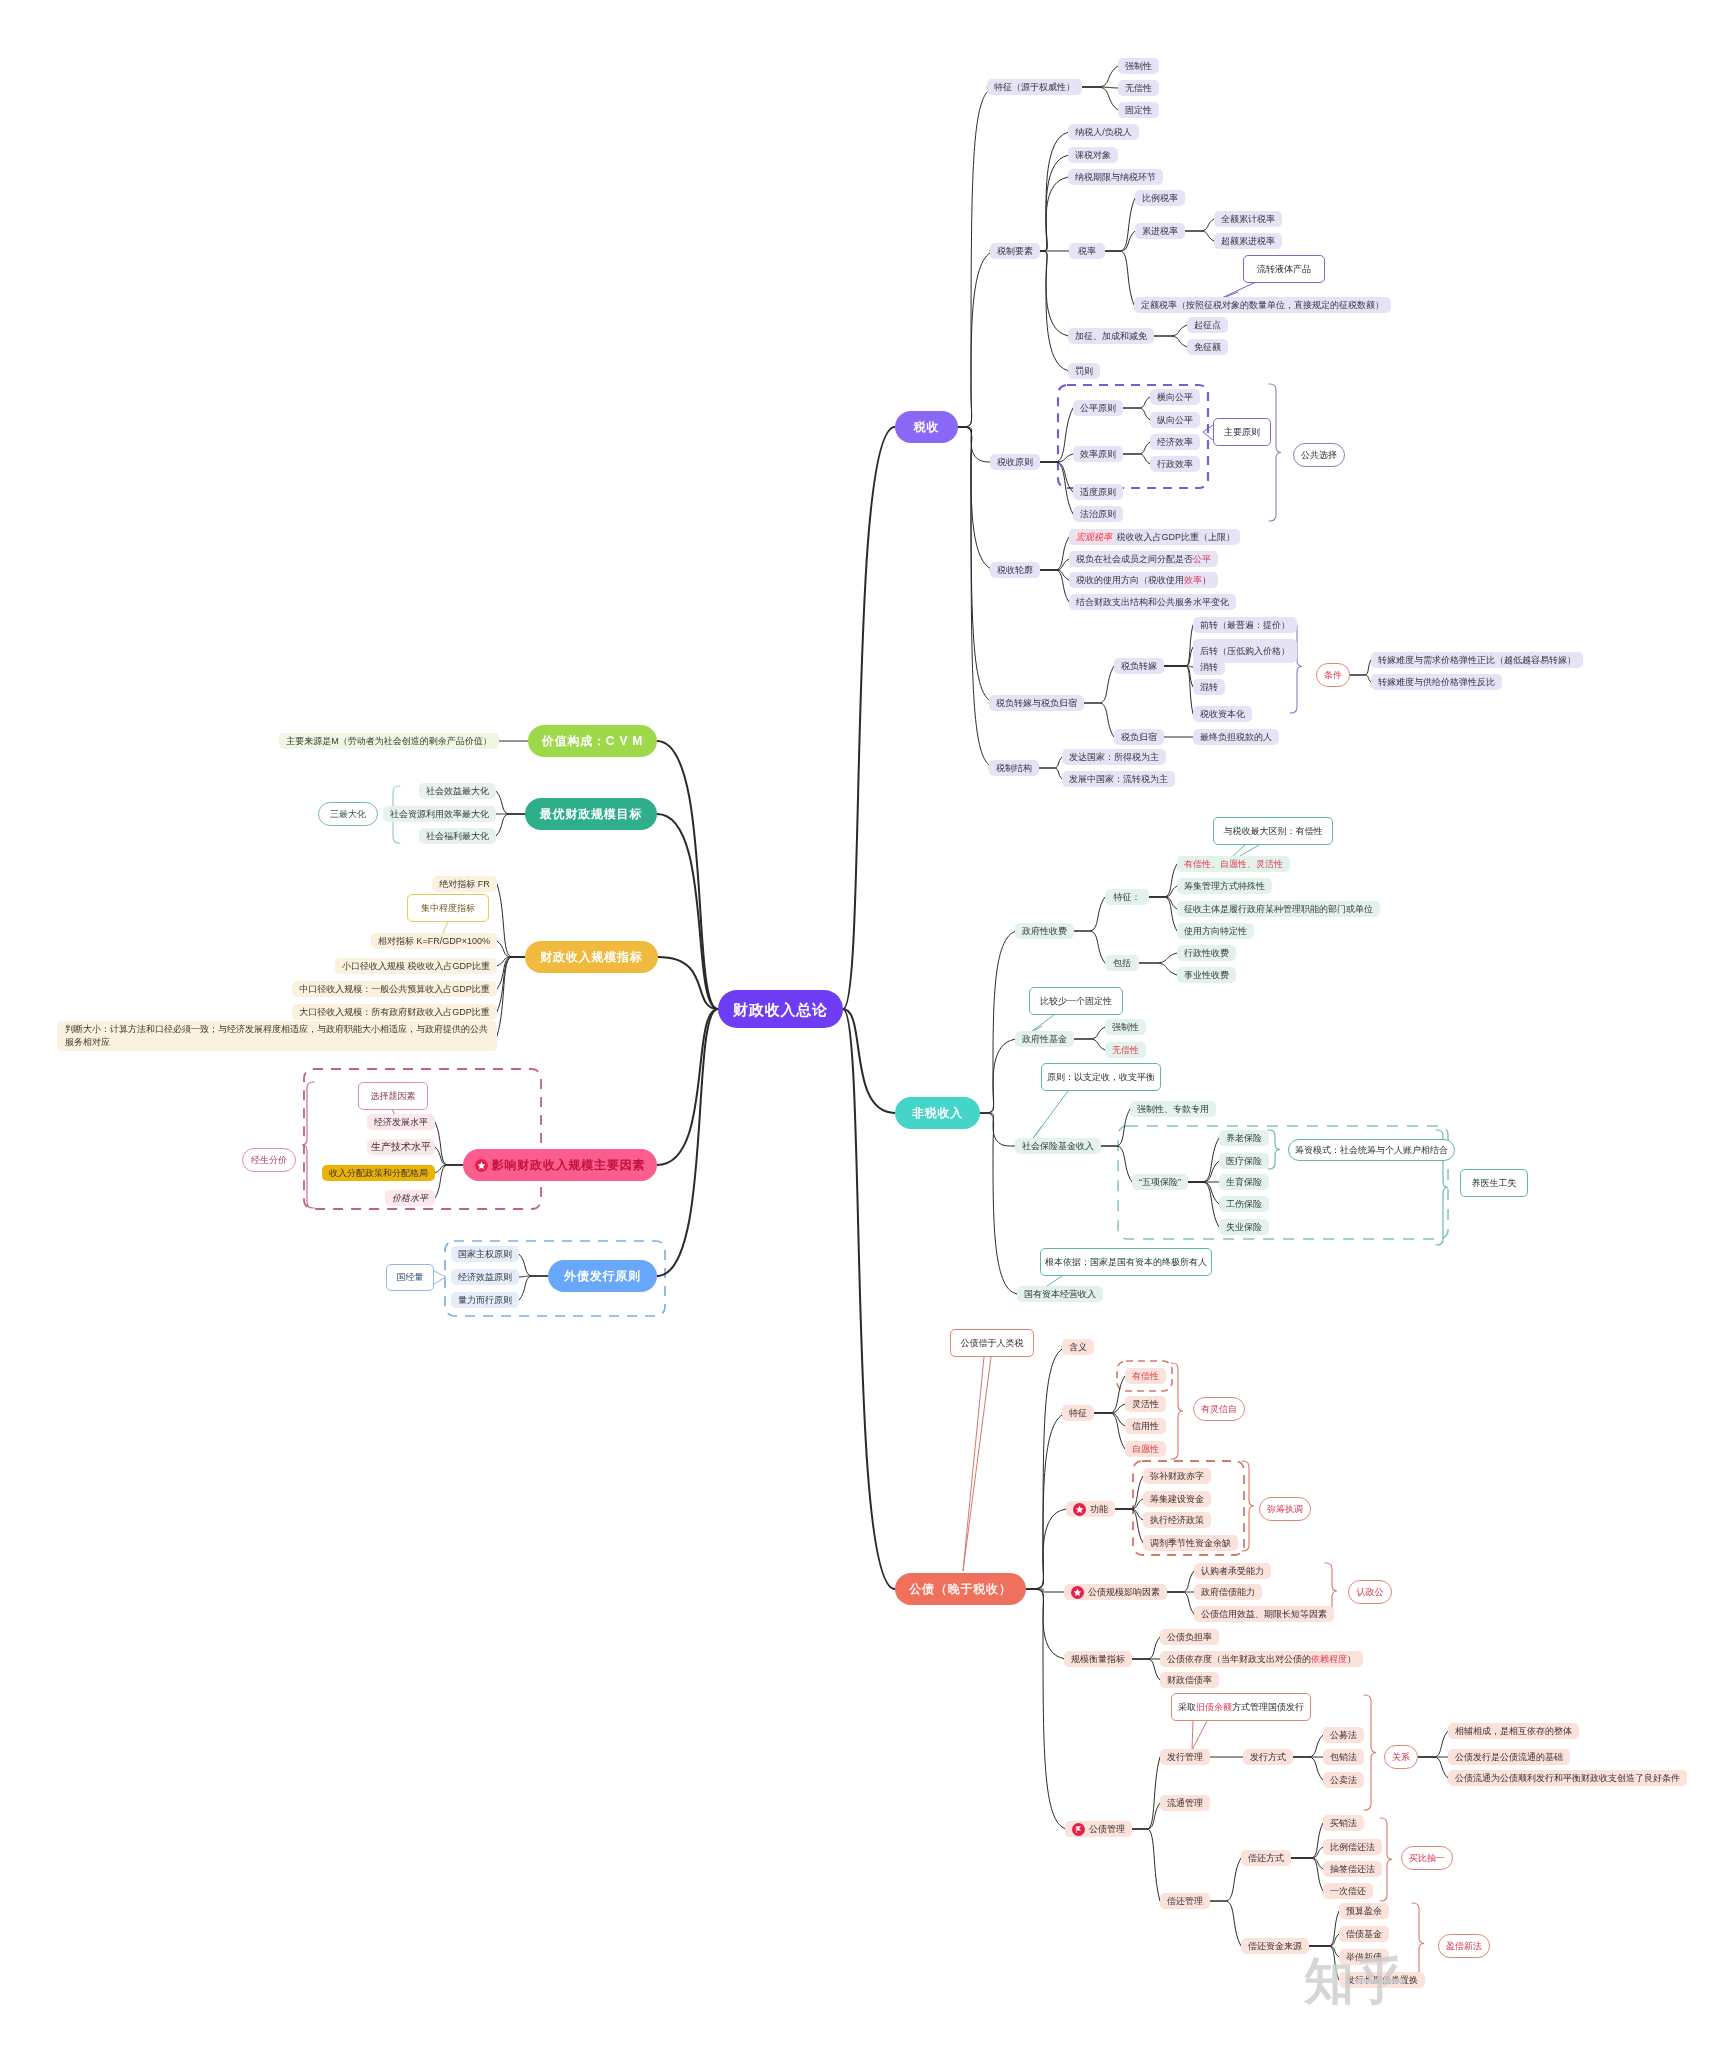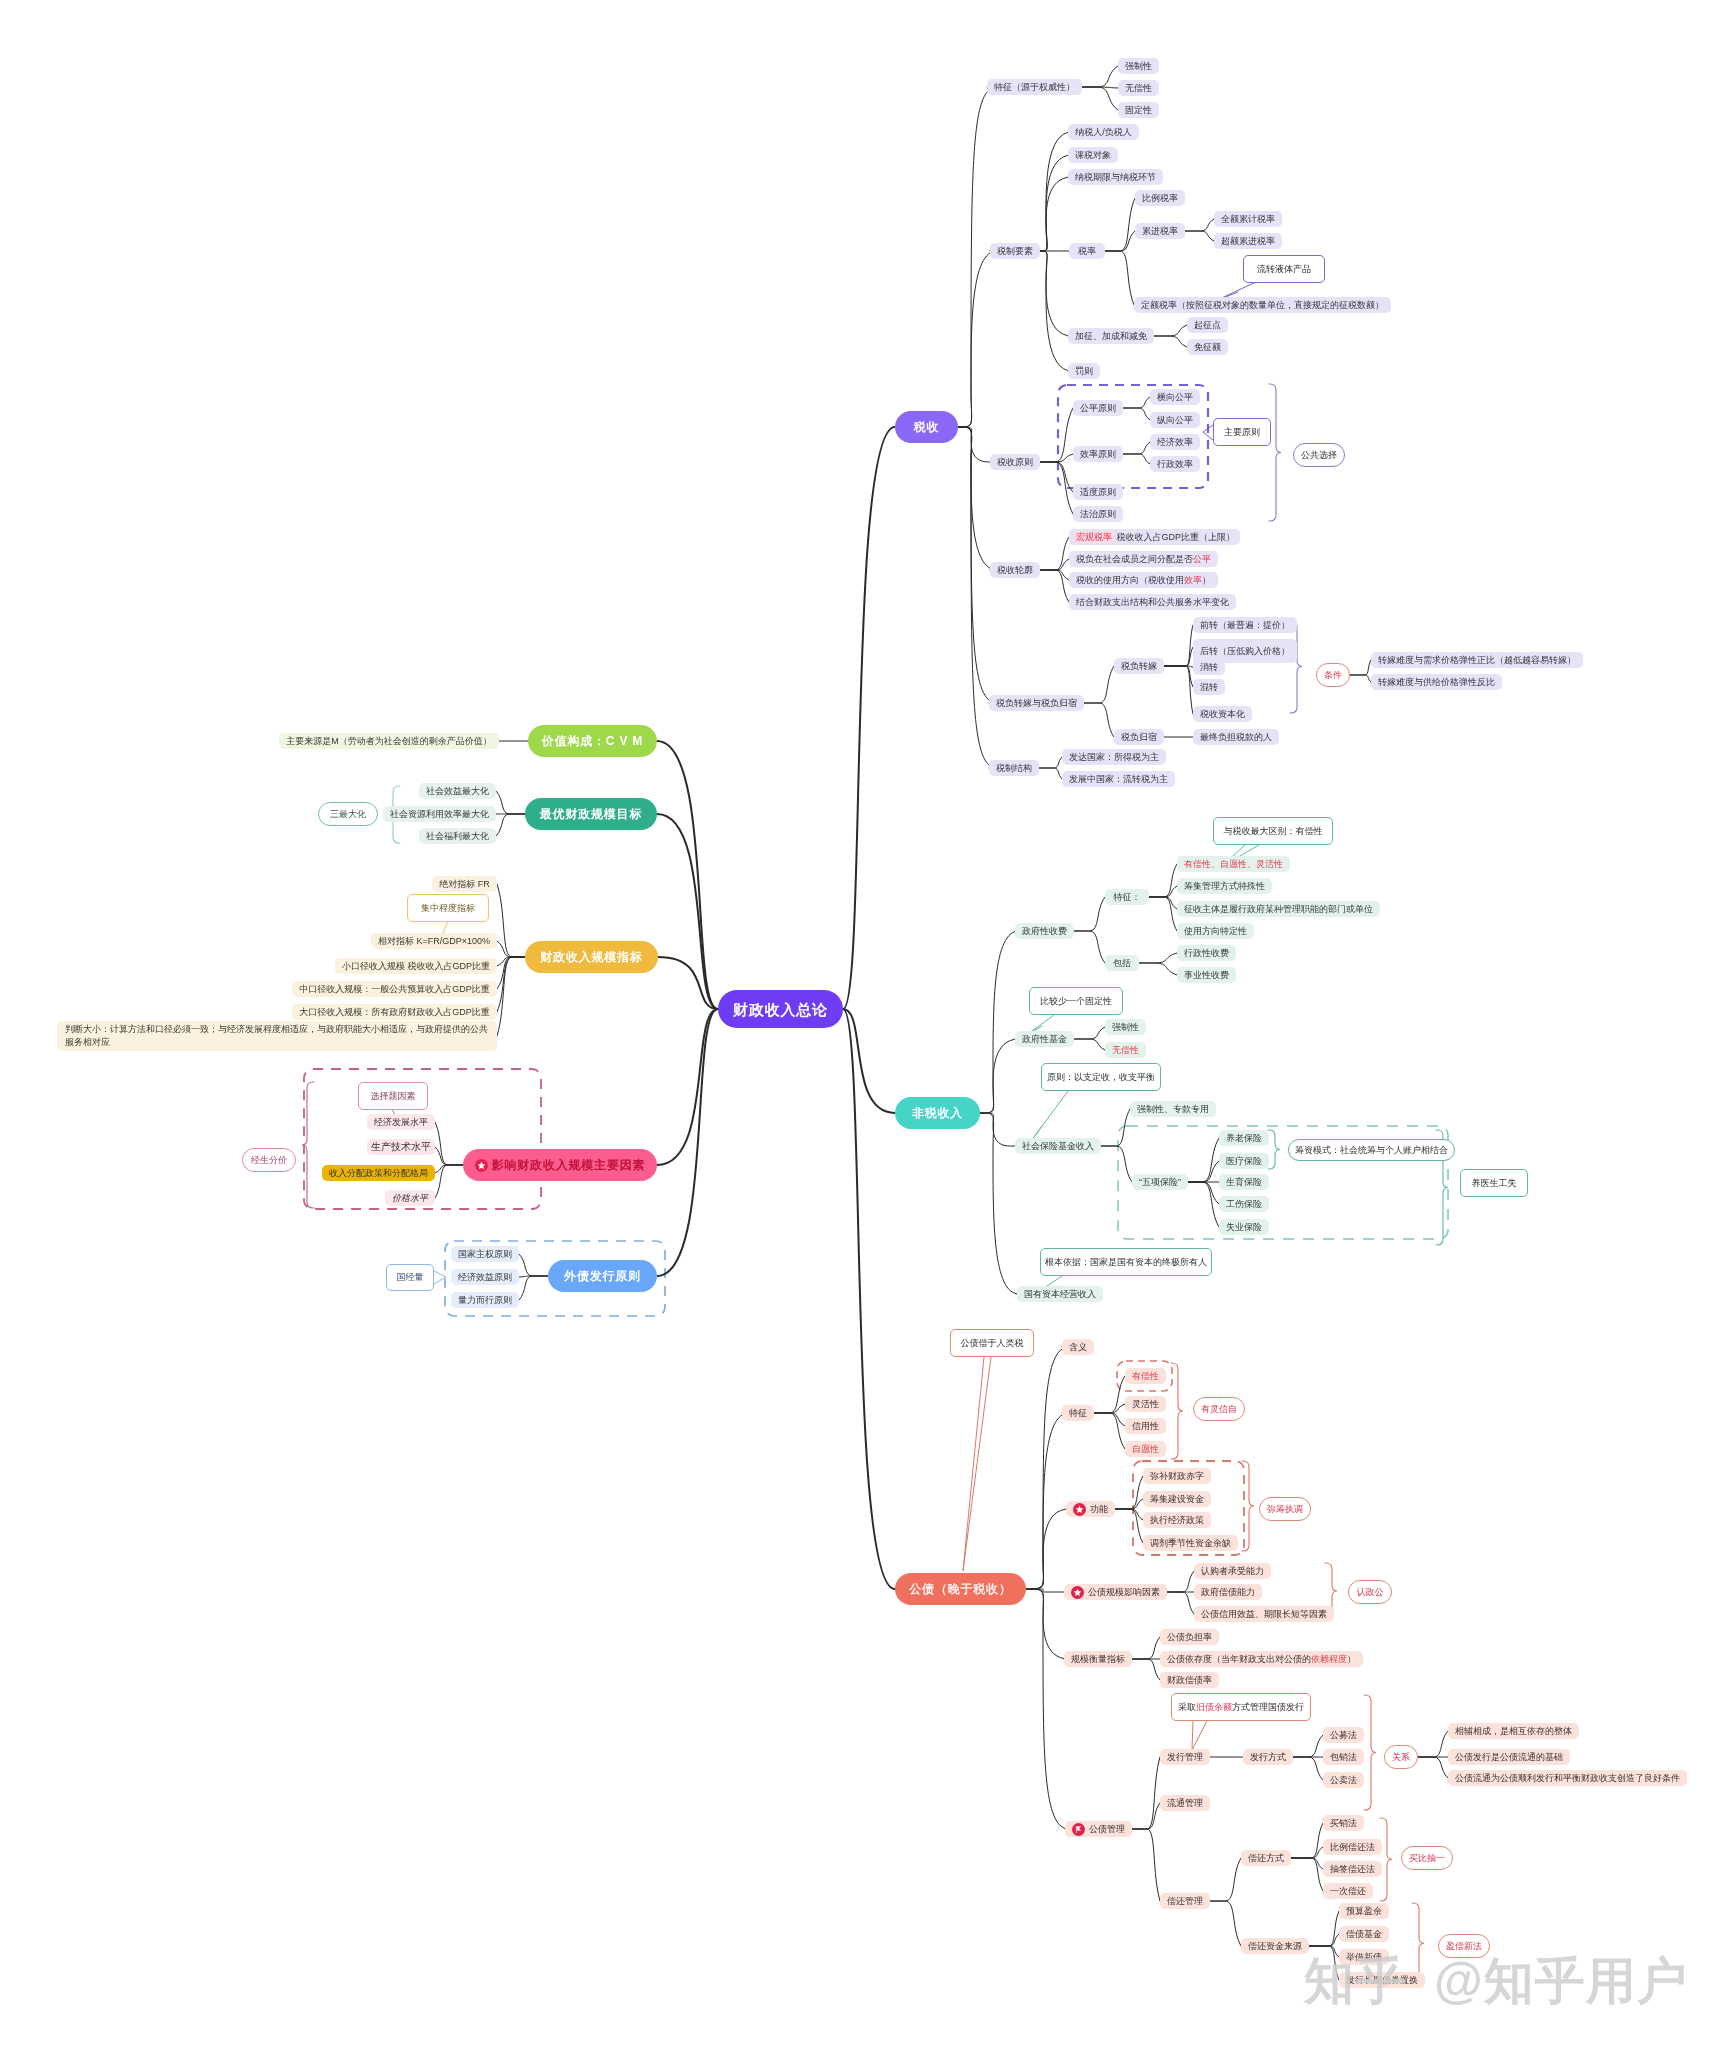--- a/index.html
+++ b/index.html
@@ -297,21 +297,21 @@
       <div class="node leaf" style="font-size: 9px; height: 16px; background: rgb(230, 227, 246); color: rgb(51, 51, 60); width: 50px; left: 1150px; top: 434px;">
         <span>经济效率</span>
       </div>
       <div class="node leaf" style="font-size: 9px; height: 16px; background: rgb(230, 227, 246); color: rgb(51, 51, 60); width: 50px; left: 1150px; top: 456px;">
         <span>行政效率</span>
       </div>
       <div class="node leaf" style="font-size: 9px; height: 16px; background: rgb(230, 227, 246); color: rgb(51, 51, 60); width: 50px; left: 990px; top: 562px;">
         <span>税收轮廓</span>
       </div>
       <div class="node leaf" style="font-size: 9px; height: 16px; background: rgb(230, 227, 246); color: rgb(51, 51, 60); width: 171px; left: 1069px; top: 529px;">
-        <span><b style="color:#e5334f;font-weight:400;background:#FADCE4;padding:1px 2px;border-radius:3px;">宏观税率</b>  税收收入占GDP比重（上限）</span>
+        <span><b style="color:#e5334f;font-weight:400;background:#FADCE4;padding:1px 2px;border-radius:3px;font-style:italic;">宏观税率</b>  税收收入占GDP比重（上限）</span>
       </div>
       <div class="node leaf" style="font-size: 9px; height: 16px; background: rgb(230, 227, 246); color: rgb(51, 51, 60); width: 149px; left: 1069px; top: 551px;">
         <span>税负在社会成员之间分配是否<b style="color:#e5334f;font-weight:400;">公平</b></span>
       </div>
       <div class="node leaf" style="font-size: 9px; height: 16px; background: rgb(230, 227, 246); color: rgb(51, 51, 60); width: 149px; left: 1069px; top: 572px;">
         <span>税收的使用方向（税收使用<b style="color:#e5334f;font-weight:400;">效率</b>）</span>
       </div>
       <div class="node leaf" style="font-size: 9px; height: 16px; background: rgb(230, 227, 246); color: rgb(51, 51, 60); width: 167px; left: 1069px; top: 594px;">
         <span>结合财政支出结构和公共服务水平变化</span>
       </div>
@@ -671,14 +671,13 @@
         <span>经济效益原则</span>
       </div>
       <div class="node leaf" style="font-size: 9px; height: 16px; background: rgb(229, 237, 250); color: rgb(50, 53, 60); width: 68px; left: 451px; top: 1292px;">
         <span>量力而行原则</span>
       </div>
       <div class="node callout" style="font-size: 9px; height: 27px; background: rgb(255, 255, 255); color: rgb(58, 80, 112); border: 1px solid rgb(143, 182, 232); width: 48px; left: 386px; top: 1263.5px;">
         <span>国经量</span>
       </div>
     </div>
 <div class="wm" style="left:1304px;top:1948px;font-size:50px;letter-spacing:2px;">知乎</div>
-<div class="wm" style="left:1434px;top:1948px;font-size:50px;letter-spacing:1px;">@知乎用户</div>
 </div>
 
 </body></html>

